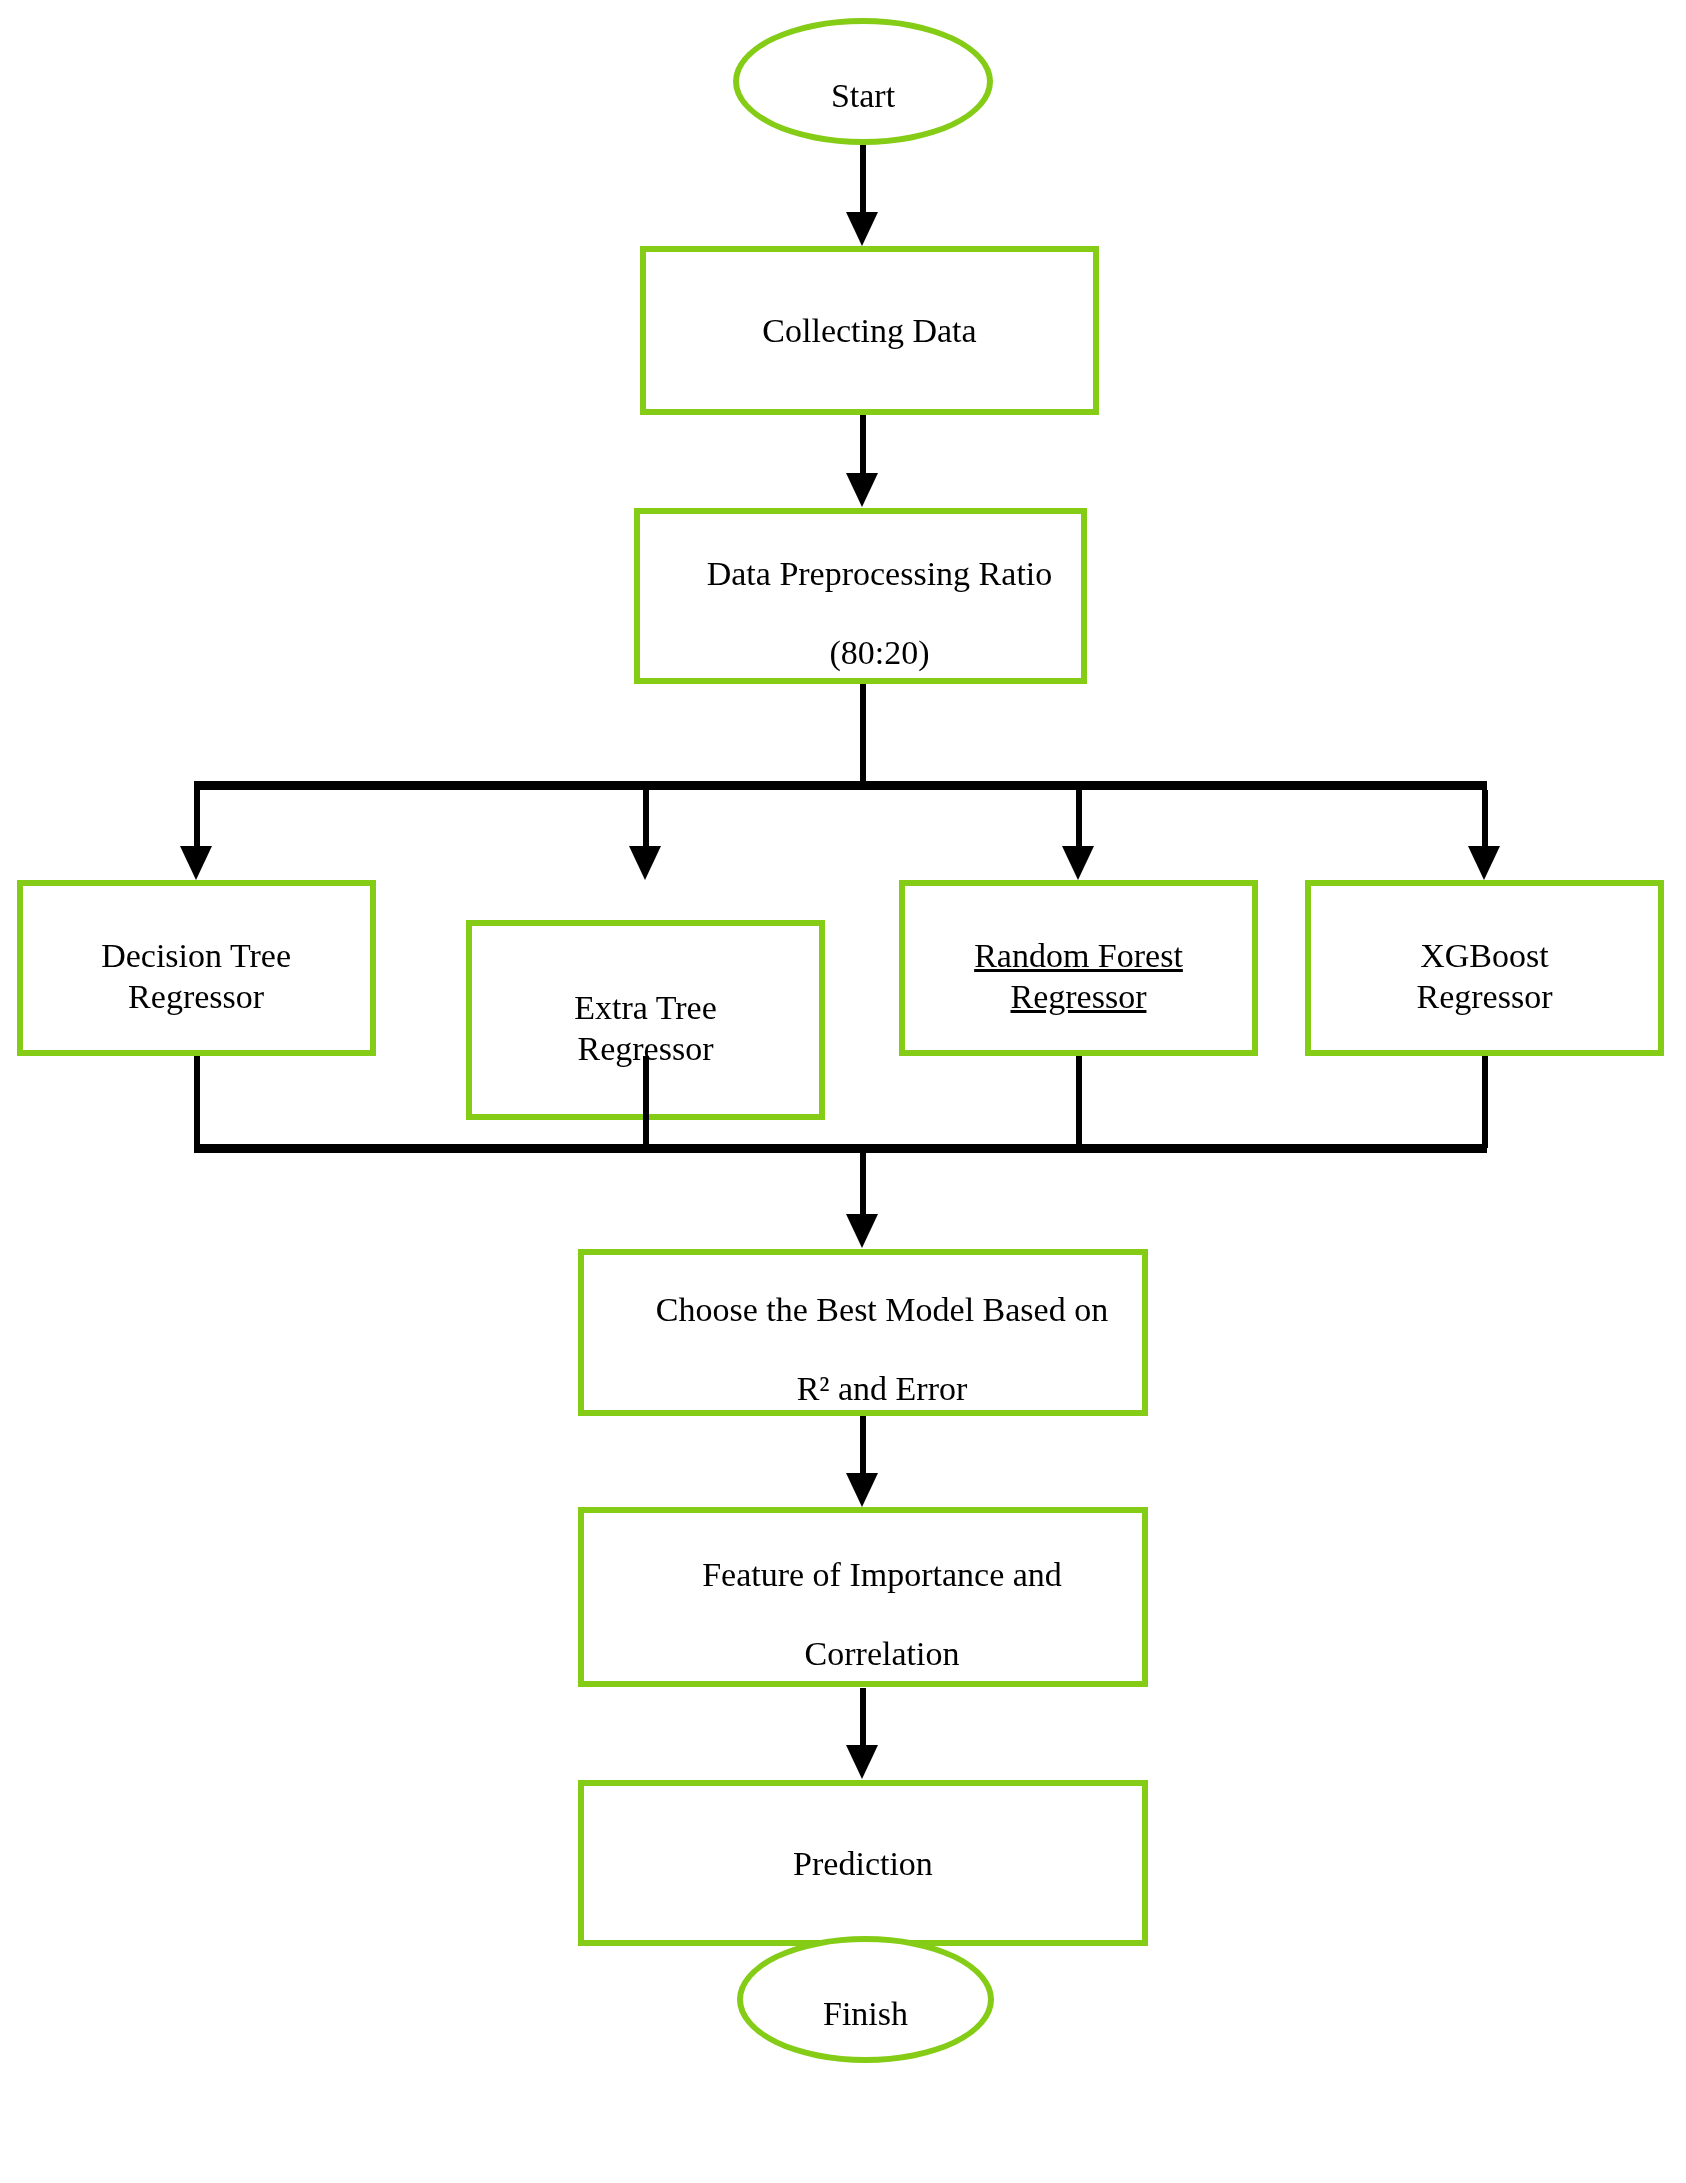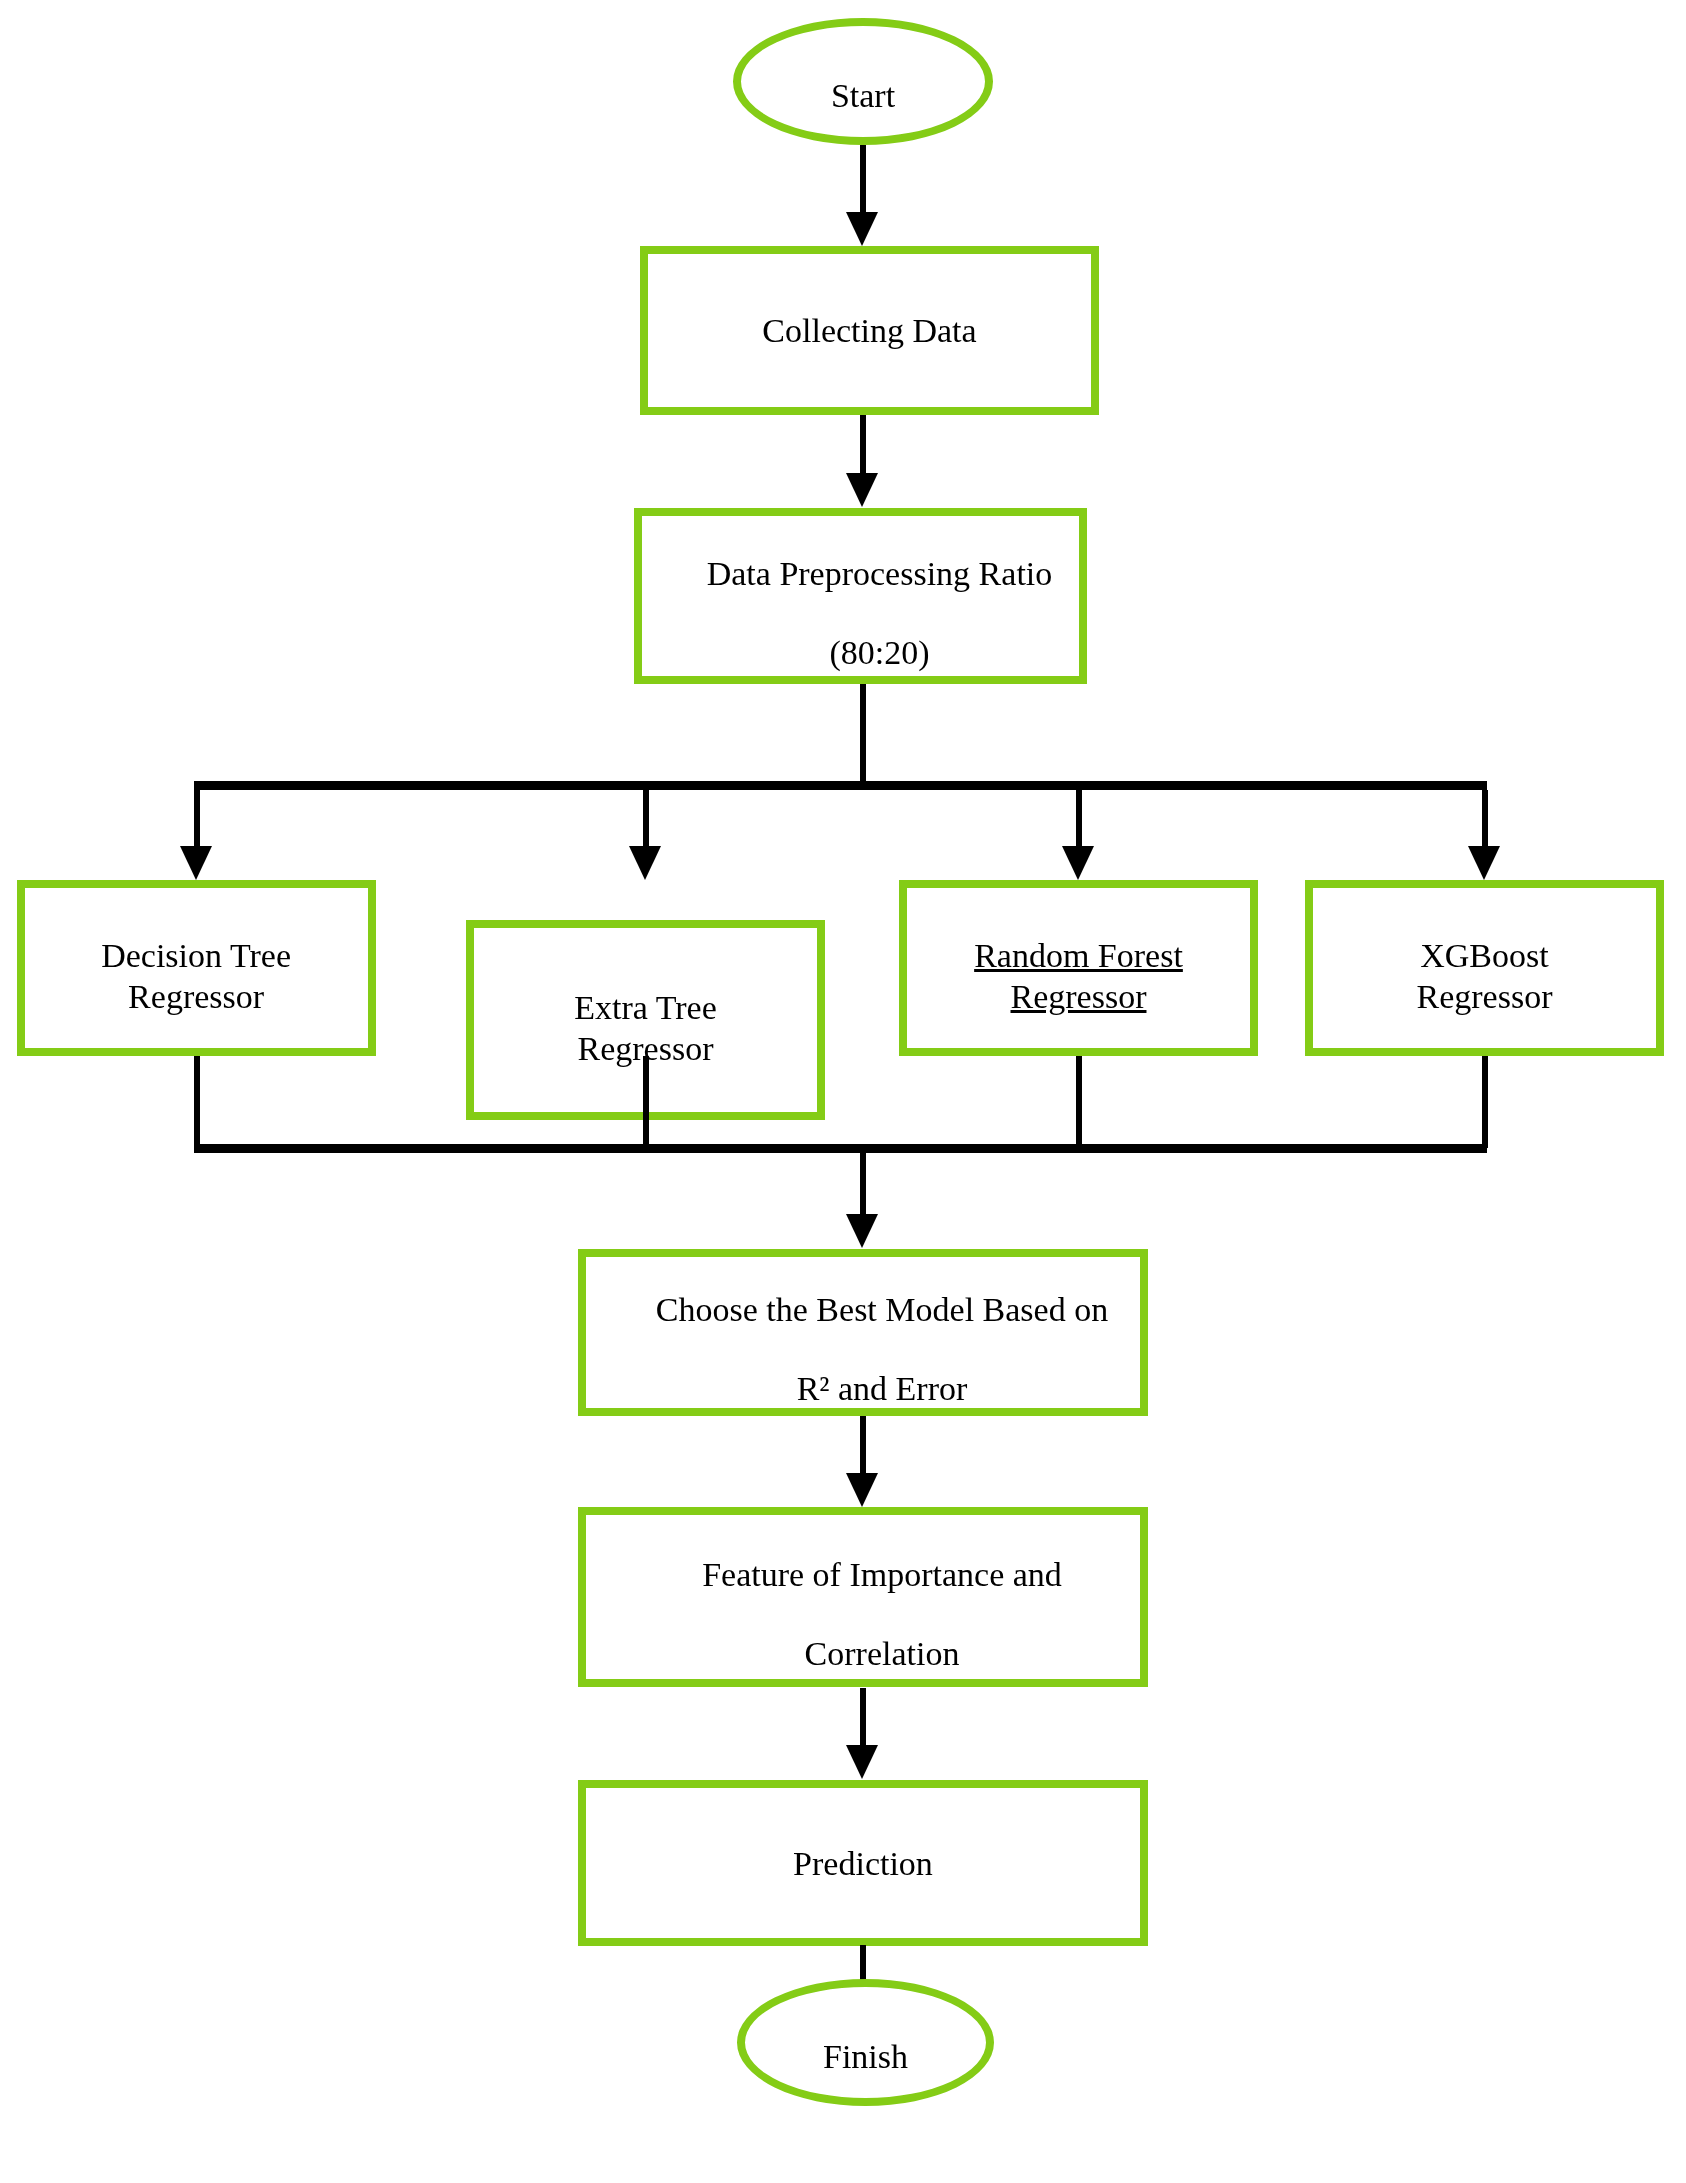--- a/index.html
+++ b/index.html
@@ -10,21 +10,21 @@
     position: relative;
     width: 1686px;
     height: 2183px;
     background: #ffffff;
     color: #000000;
     overflow: hidden;
   }
 
   .node {
     position: absolute;
-    border: 8px solid #84cc16;
+    border: 6px solid #84cc16;
     background: #ffffff;
     display: flex;
     flex-direction: column;
     align-items: center;
     justify-content: center;
     text-align: center;
     font-size: 34px;
     line-height: 41px;
   }
   .ellipse { border-radius: 50%; }
@@ -77,21 +77,21 @@
 
   #ch  { left: 578px; top: 1249px; width: 570px; height: 167px; }
   #a4s { left: 860px; top: 1416px; width: 5.5px;   height: 59px; }
   #a4h { left: 846px; top: 1473px; }
   #fi  { left: 578px; top: 1507px; width: 570px; height: 180px; }
   #a5s { left: 860px; top: 1688px; width: 5.5px;   height: 59px; }
   #a5h { left: 846px; top: 1745px; }
   #pr  { left: 578px; top: 1780px; width: 570px; height: 166px; }
   #a6s { left: 860px; top: 1945px; width: 5.5px;   height: 58px; }
   #a6h { left: 846px; top: 2002px; }
-  #fn  { left: 737px; top: 1979px; width: 257px;  height: 127px; }
+  #fn  { left: 737px; top: 1936px; width: 257px;  height: 127px; }
 </style>
 </head>
 <body>
 
 <div class="canvas">
 
   <div class="node ellipse" id="st">
     <span class="lbl shift">Start</span>
   </div>
   <div class="vline" id="a1s"></div>

